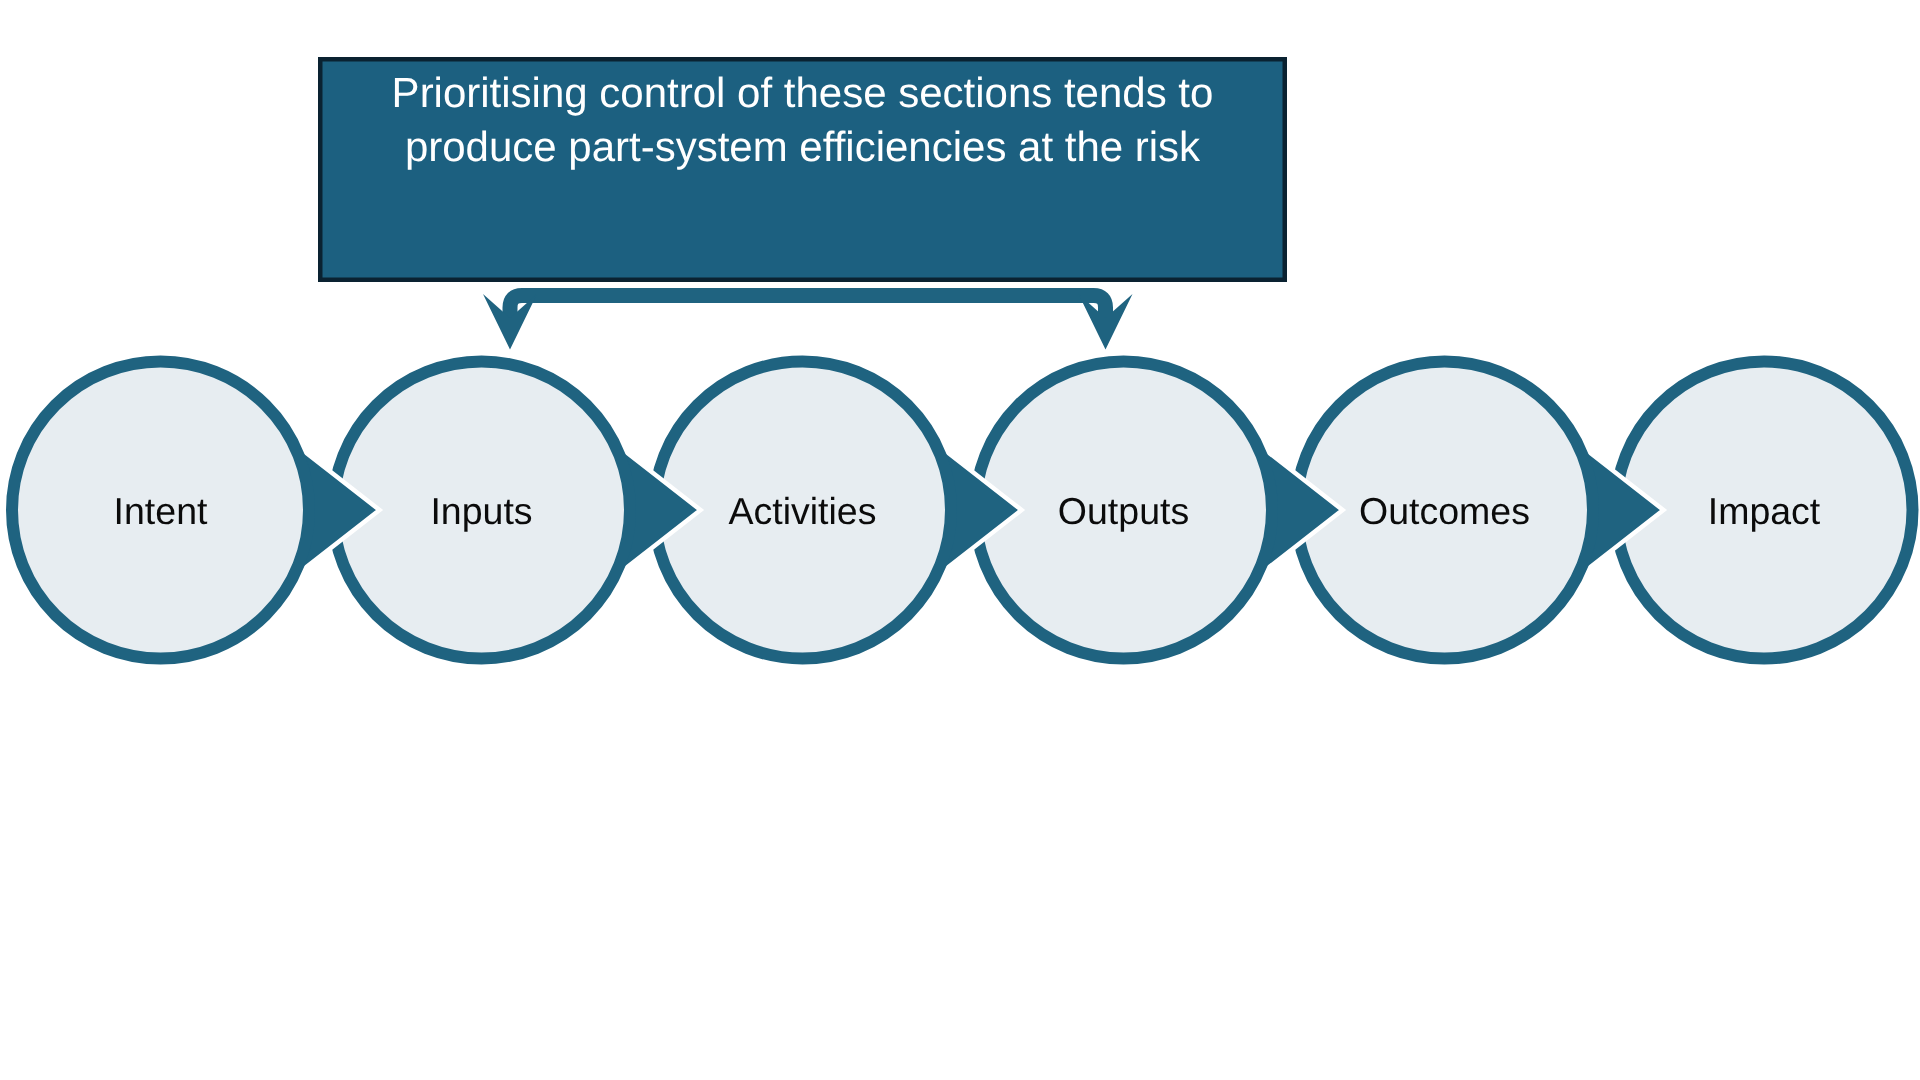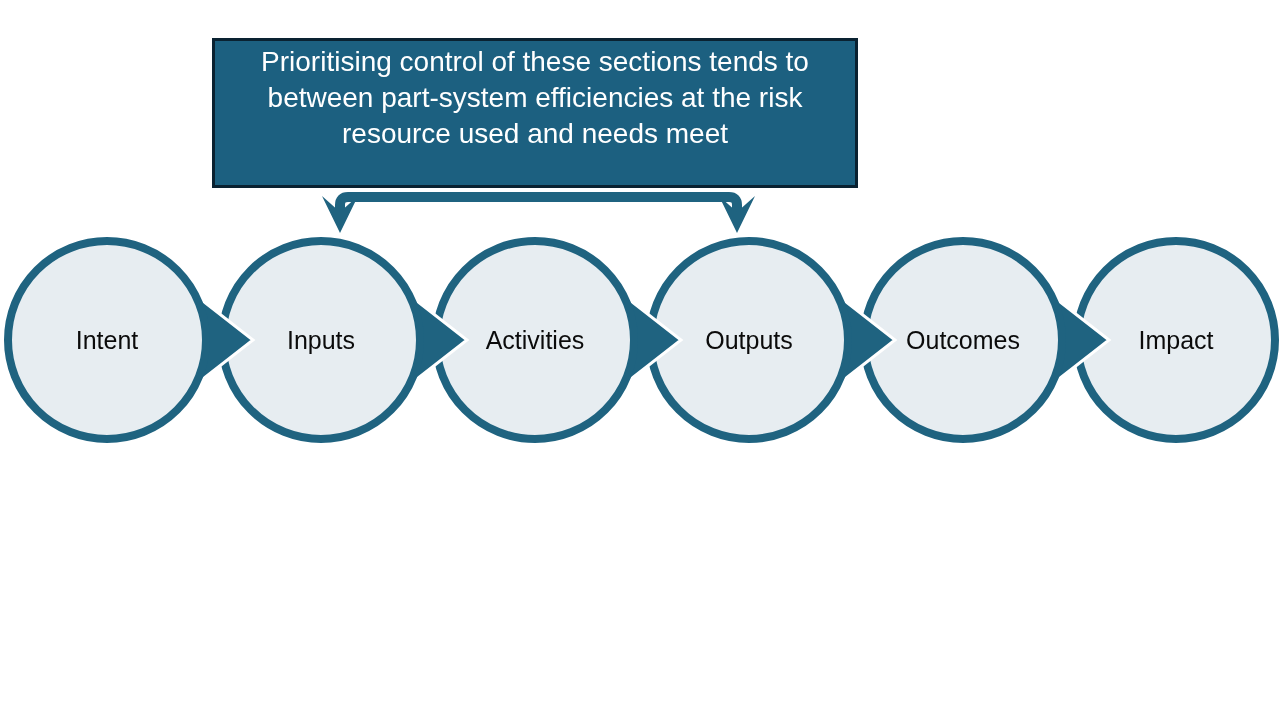--- a/index.html
+++ b/index.html
@@ -64,22 +64,21 @@
     fill: #1F6380;
   }
 </style>
 </head>
 <body>
 
 <div class="canvas">
 
   <div class="callout">
     <div class="line">Prioritising control of these sections tends to</div>
-    <div class="line">between part-system efficiencies at the risk</div>
-    <div class="line">resource used and needs meet</div>
+    <div class="line">produce part-system efficiencies at the risk</div>
   </div>
 
   <svg class="diagram" width="1280" height="720" viewBox="0 0 1280 720">
 
     <g>
       <path class="bracket-line" d="M340 212 L340 205 Q340 197 348 197 L729 197 Q737 197 737 205 L737 212"></path>
       <path class="bracket-head" d="M322 196 L340 233 L358 196 L340 212 Z"></path>
       <path class="bracket-head" d="M719 196 L737 233 L755 196 L737 212 Z"></path>
     </g>
 

